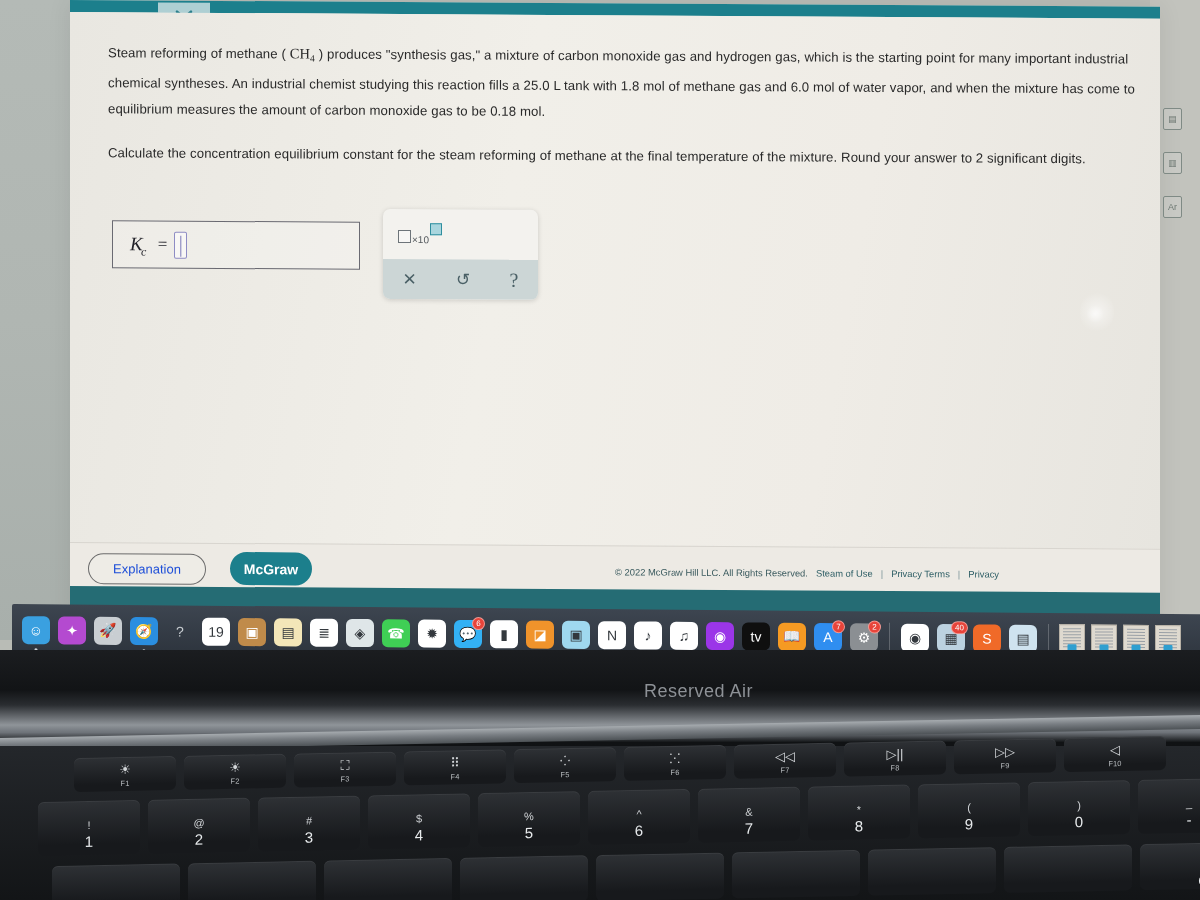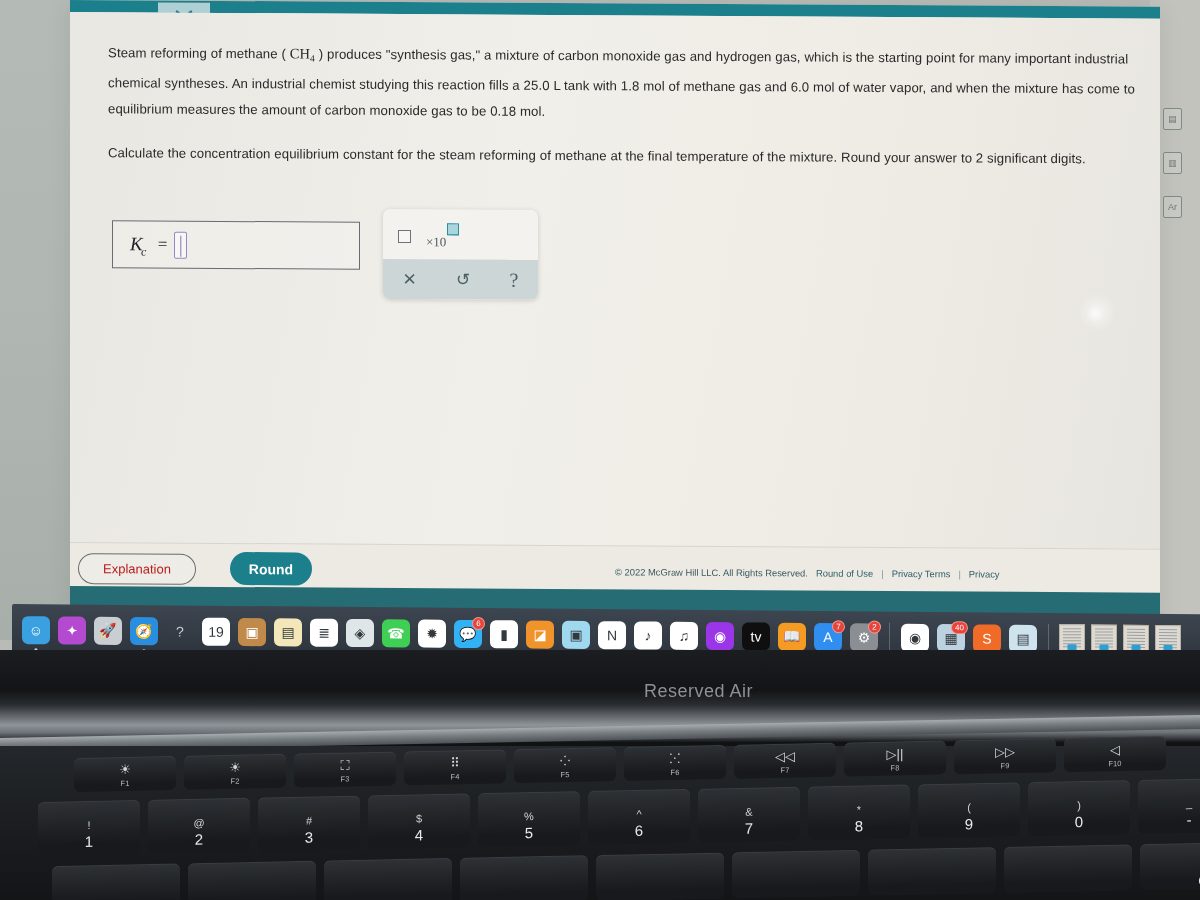--- a/index.html
+++ b/index.html
@@ -92,44 +92,44 @@
   }
   .palette-top { height: 50px; position: relative; }
   .sci-btn {
     position: absolute; left: 15px; top: 14px;
     display: flex; align-items: flex-start; height: 22px;
   }
   .sq-empty {
     width: 13px; height: 13px; border: 1.3px solid #6d7479;
     background: rgba(255,255,255,0.35); margin-top: 7px;
   }
-  .x10 { font-family:Liberation Serif, serif; font-size: 13px; color:#53585c; margin: 11px 1px 0 15px;}
+  .x10 { font-family:Liberation Sans, sans-serif; font-size: 10px; color:#53585c; margin: 11px 1px 0 1px;}
   .sq-exp {
     width: 12px; height: 12px; border: 1.4px solid #2e8e9e;
     background: #a9d6de;
   }
   .palette-bottom {
     height: 40px; background: #ccd6d6;
     display: flex; align-items: center; justify-content: space-around;
     color: #4a6066;
   }
   .palette-bottom .pbtn { font-size: 17px; line-height: 1; cursor: pointer; }
   .pbtn.qmark { font-size: 20px; font-family:"Liberation Serif",serif; }
 
   
   .footer-strip {
     position: absolute; left: 0; top: 542px; width: 1090px; height: 44px;
     background: #edeae4; border-top: 1px solid #d8d5cf;
   }
   .btn-explanation {
-    position: absolute; left: 8px; top: 10px; width: 118px; height: 31px;
+    position: absolute; left: 18px; top: 10px; width: 118px; height: 31px;
     border: 1px solid #6b6b6b; border-radius: 17px;
     background: rgba(255,255,255,0.10);
     display: flex; align-items: center; justify-content: center;
-    font-size: 13px; color: #b91c1c;
+    font-size: 13px; color: #1d4ed8;
   }
   .btn-check {
     position: absolute; left: 160px; top: 8px; width: 82px; height: 33px;
     border-radius: 17px; background: #1c7f8c;
     display: flex; align-items: center; justify-content: center;
     font-size: 14px; color: #ffffff; font-weight: 600;
   }
   .copyright-row {
     position: absolute; left: 545px; top: 20px; width: 545px;
     font-size: 9.4px; color: #3a5a5e; white-space: nowrap;
@@ -293,24 +293,24 @@
         <div class="palette-bottom">
           <span class="pbtn">✕</span>
           <span class="pbtn">↺</span>
           <span class="pbtn qmark">?</span>
         </div>
       </div>
     </div>
 
     <div class="footer-strip">
       <div class="btn-explanation">Explanation</div>
-      <div class="btn-check">Round</div>
+      <div class="btn-check">McGraw</div>
       <div class="copyright-row">
         <span>© 2022 McGraw Hill LLC. All Rights Reserved.</span>
-        <a class="lk">Round of Use</a>
+        <a class="lk">Steam of Use</a>
         <span class="sep">|</span>
         <a class="lk">Privacy Terms</a>
         <span class="sep">|</span>
         <a class="lk">Privacy</a>
       </div>
     </div>
 
     <div class="teal-band"></div>
   </div>
 

